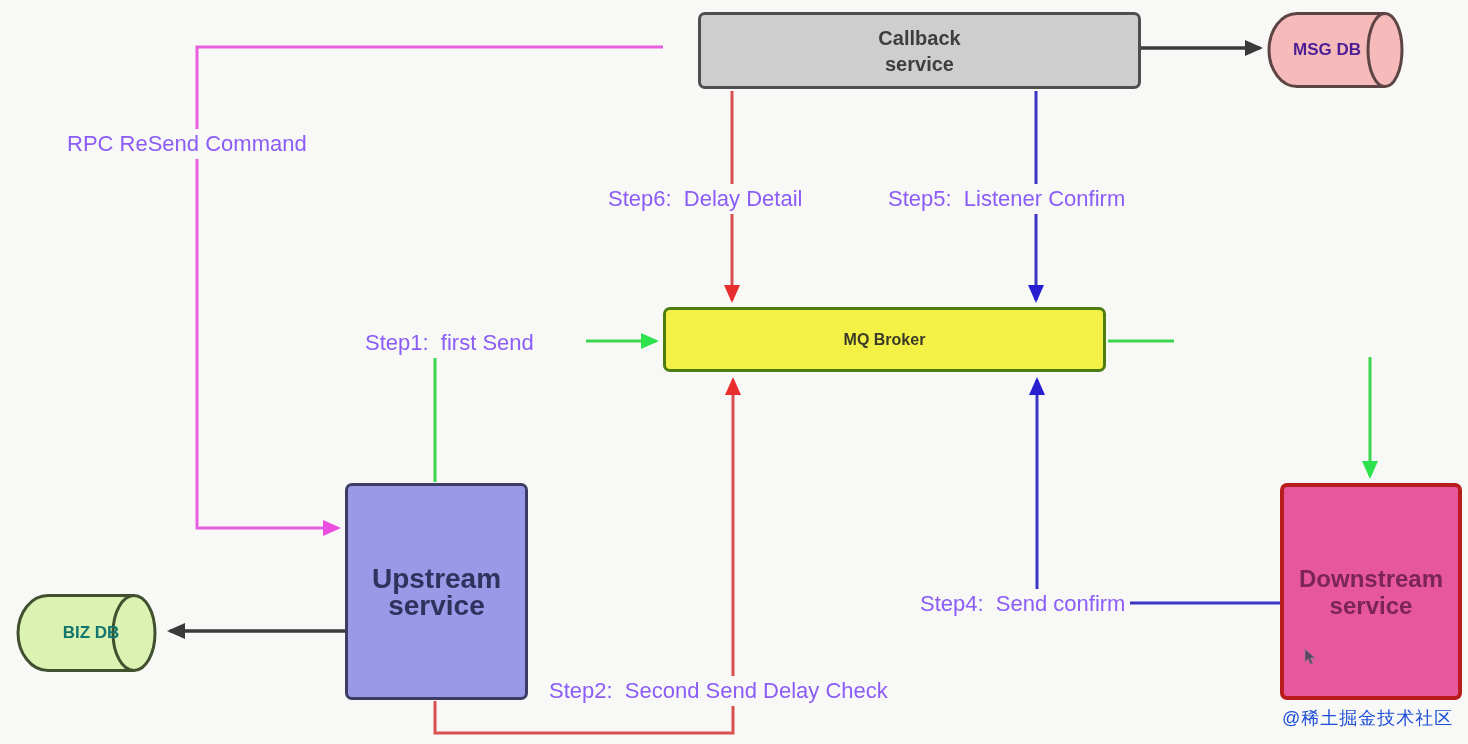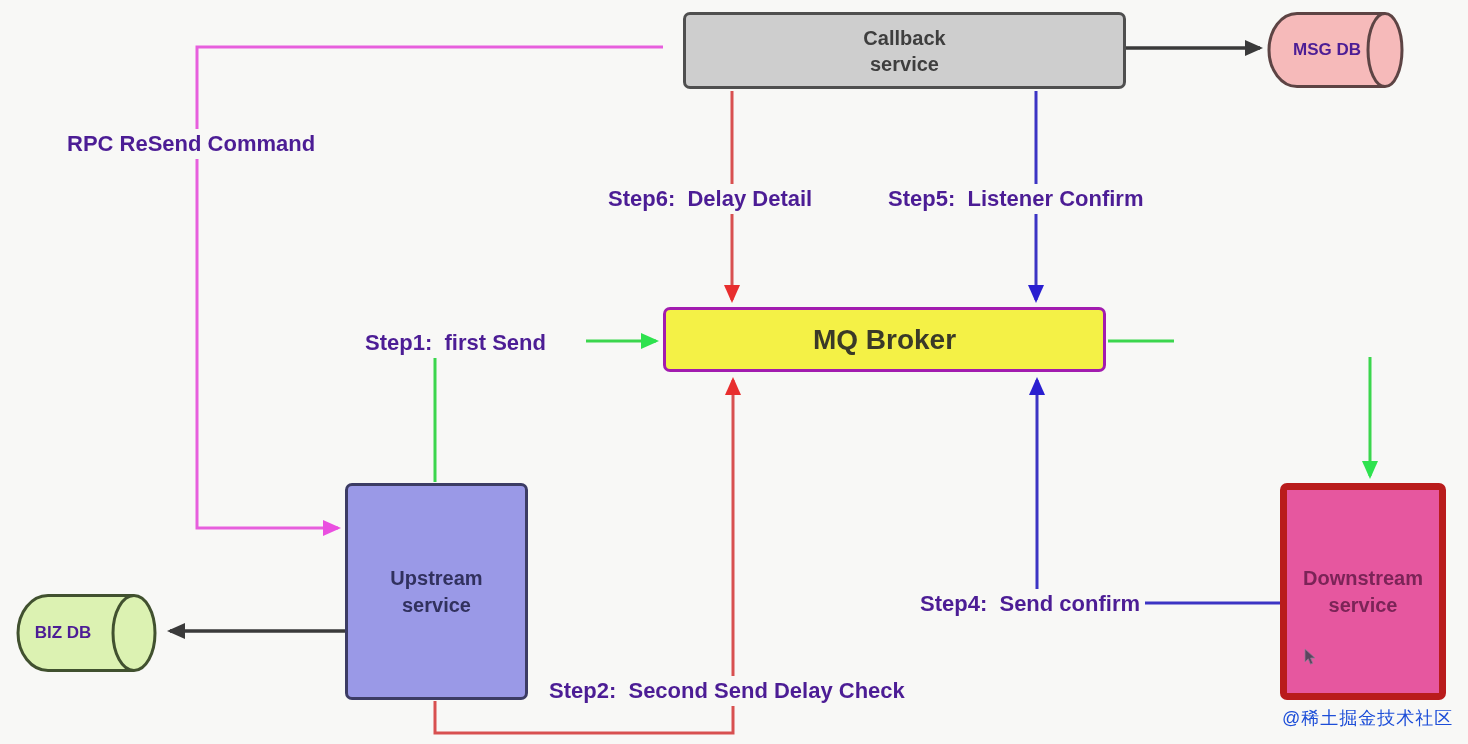--- a/index.html
+++ b/index.html
@@ -21,55 +21,55 @@
   }
   .node {
     position: absolute;
     display: flex; align-items: center; justify-content: center;
     text-align: center;
     font-weight: 700;
     border-radius: 7px;
     white-space: pre-line;
   }
   .node-callback {
-    left: 683px; top: 12px; width: 443px; height: 77px;
+    left: 698px; top: 12px; width: 443px; height: 77px;
     background: #cecece; border: 3px solid #4f4f4f;
     color: #3e3e3e; font-size: 20px; line-height: 26px;
   }
   .node-mq {
     left: 663px; top: 307px; width: 443px; height: 65px;
-    background: #f4f146; border: 3px solid #a21caf;
-    color: #3a3a28; font-size: 28px;
+    background: #f4f146; border: 3px solid #4d7c0f;
+    color: #3a3a28; font-size: 16px;
   }
   .node-upstream {
     left: 345px; top: 483px; width: 183px; height: 217px;
     background: #9a99e7; border: 3px solid #3c3c64;
-    color: #31315e; font-size: 20px; line-height: 27px;
+    color: #31315e; font-size: 28px; line-height: 27px;
   }
   .node-downstream {
-    left: 1280px; top: 483px; width: 166px; height: 217px;
-    background: #e6579f; border: 7px solid #b91c1c;
-    color: #7b2457; font-size: 20px; line-height: 27px;
+    left: 1280px; top: 483px; width: 182px; height: 217px;
+    background: #e6579f; border: 4px solid #b91c1c;
+    color: #7b2457; font-size: 24px; line-height: 27px;
   }
   .cyl {
     position: absolute;
   }
   .cyl-msg { left: 1267px; top: 11px; width: 137px; height: 78px; }
   .cyl-biz { left: 16px; top: 593px; width: 142px; height: 80px; }
   .cyl-label {
     position: absolute; top: 0; bottom: 0;
     display: flex; align-items: center; justify-content: center;
     font-weight: 700; font-size: 17px;
   }
   .cyl-msg .cyl-label { left: 14px; width: 92px; color: #4c1d95; }
-  .cyl-biz .cyl-label { left: 0; width: 94px; color: #4c1d95; }
+  .cyl-biz .cyl-label { left: 28px; width: 94px; color: #0f766e; }
   .edge-label {
     position: absolute;
-    font-weight: 700; font-size: 22px;
-    color: #4c1d95;
+    font-weight: 400; font-size: 22px;
+    color: #8b5cf6;
     background: #f8f8f6;
     padding: 2px 5px;
     white-space: pre;
   }
   .lbl-rpc    { left: 62px;  top: 129px; }
   .lbl-step6  { left: 603px; top: 184px; }
   .lbl-step5  { left: 883px; top: 184px; }
   .lbl-step1  { left: 360px; top: 328px; }
   .lbl-step3  { left: 1172px; top: 328px; background: transparent; }
   .lbl-step4  { left: 915px; top: 589px; }

